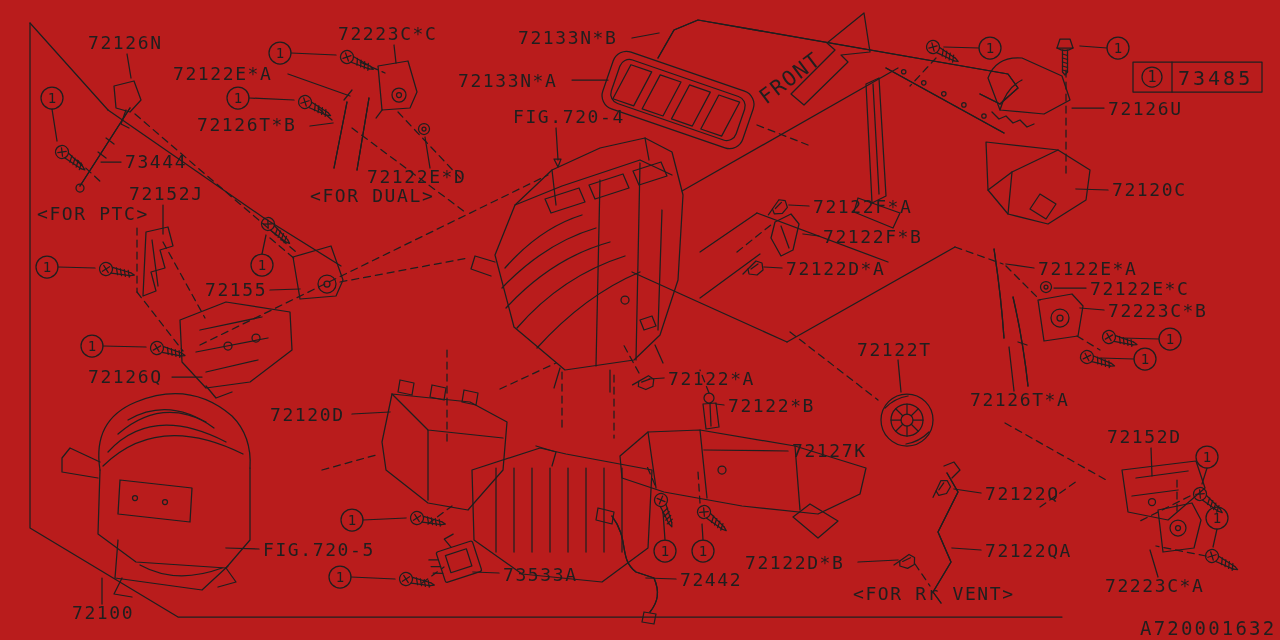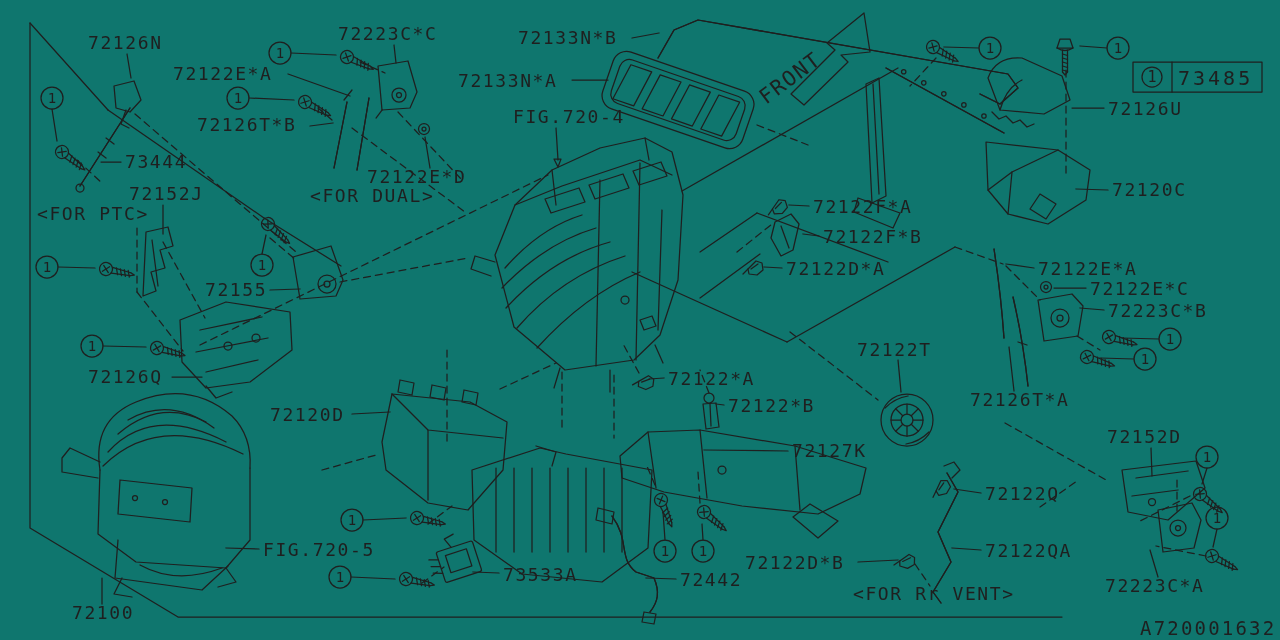--- a/index.html
+++ b/index.html
@@ -1,16 +1,16 @@
 <!DOCTYPE html>
 <html><head>
 <meta charset="utf-8">
 <style>
   html,body{margin:0;padding:0;background:#fff;}
-  .stage{position:relative;width:1280px;height:640px;background:#0f766e;overflow:hidden;}
+  .stage{position:relative;width:1280px;height:640px;background:#b91c1c;overflow:hidden;}
   svg{display:block;}
   
   #gen-layer path, #gen-layer line, #gen-layer circle, #gen-layer rect, #gen-layer polyline,
   #static-layer path, #static-layer line, #static-layer circle, #static-layer rect{
     fill:none;stroke:#1f1f1f;stroke-width:1.25;stroke-linecap:round;stroke-linejoin:round;
   }
   .dash{stroke-dasharray:7 5;stroke-width:1;}
   .thin{stroke-width:0.9;}
   .wht{stroke:#ffffff;}
   .blk-fill{fill:#1f1f1f;stroke:none;}

